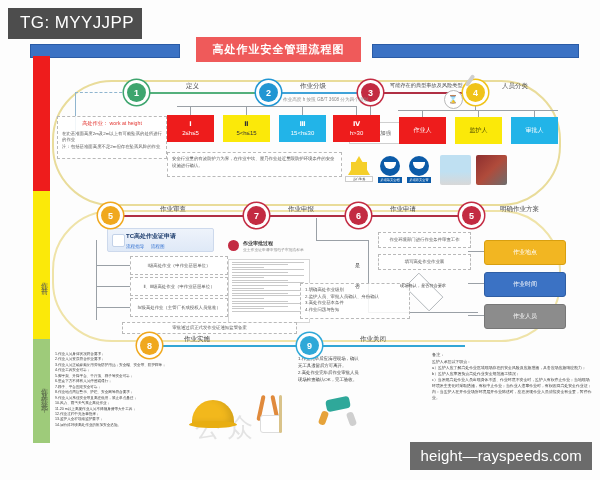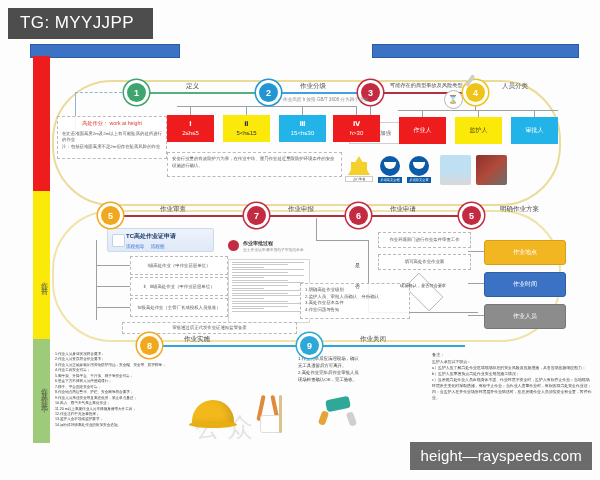--- a/index.html
+++ b/index.html
@@ -1,21 +1,21 @@
 <!DOCTYPE html>
 <html><head>
 <meta charset="utf-8">
 <style>
   html,body{margin:0;padding:0;}
   body{width:600px;height:480px;background:#ffffff;font-family:"Liberation Sans","DejaVu Sans",sans-serif;overflow:hidden;position:relative;}
   #canvas{position:relative;width:600px;height:480px;background:#fdfdfd;}
 
   
   .tg-badge{position:absolute;left:8px;top:8px;background:#4d4d4d;color:#fff;
-    font-size:17px;padding:5px 19px 6px 12px;letter-spacing:.4px;z-index:60;}
+    font-size:17px;padding:5px 8px 6px 12px;letter-spacing:.4px;z-index:60;}
 
   
   .wm{position:absolute;right:8px;bottom:10px;background:#6b6b6b;color:#fff;
     font-size:15px;padding:5px 10px 6px 10px;letter-spacing:.2px;z-index:60;}
   .wm-ghost{position:absolute;left:195px;bottom:35px;font-size:26px;color:#cfcfcf;
     opacity:.55;z-index:5;letter-spacing:6px;}
 
   
   .bluebar{position:absolute;height:12px;background:#3b72c4;border:1px solid #2a5ba6;}
   .bb1{left:30px;top:44px;width:148px;}
@@ -174,20 +174,21 @@
 <body>
 
 <div id="canvas">
 
   <div class="tg-badge">TG: MYYJJPP</div>
   <div class="wm-ghost">公众</div>
   <div class="wm">height—rayspeeds.com</div>
 
   <div class="bluebar bb1"></div>
   <div class="bluebar bb2"></div>
+  <div class="title">高处作业安全管理流程图</div>
 
   <div class="rail rail-red"></div>
   <div class="rail rail-yel"></div>
   <div class="rail rail-grn"></div>
   <div class="rail-label rl1">作业前</div>
   <div class="rail-label rl2">作业及作业完毕</div>
 
   <div class="arc arc-top"></div>
   <div class="arc arc-mid"></div>
 

